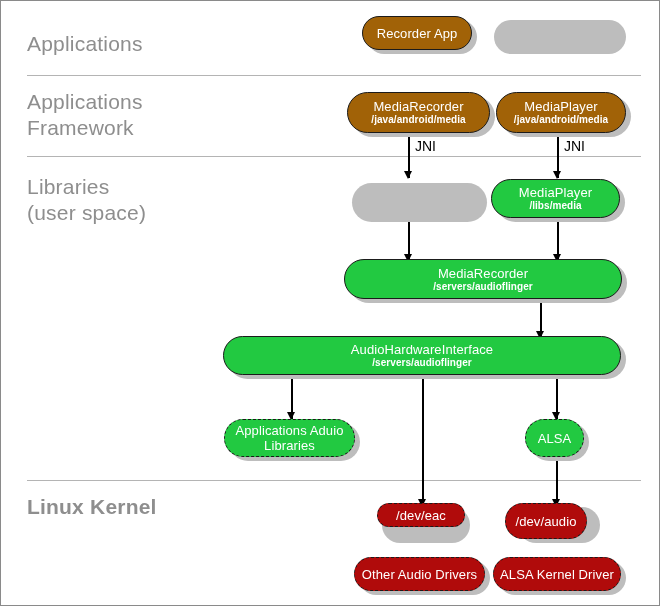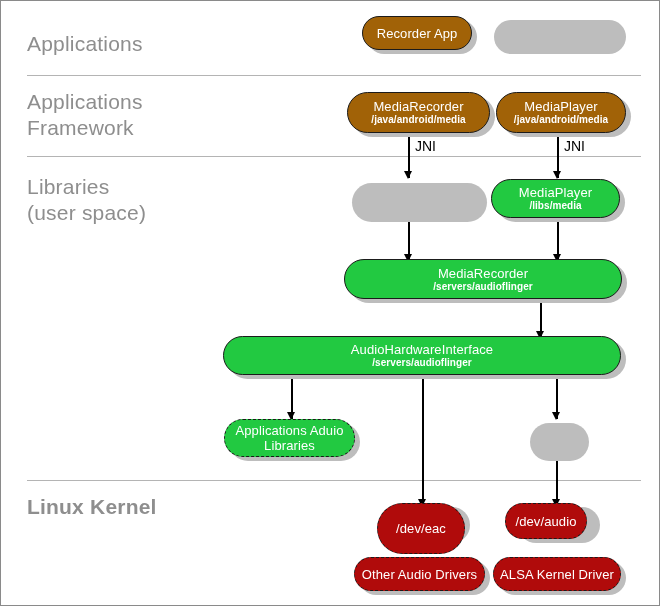--- a/index.html
+++ b/index.html
@@ -195,23 +195,26 @@
     <span class="sub">/servers/audioflinger</span>
   </div>
 
   <div class="shadow" style="left:228px; top:422px; width:131px; height:38px;"></div>
   <div class="node green dashed two-line" style="left:223px; top:418px; width:131px; height:38px;">
     <span class="title">Applications Aduio</span>
     <span class="title">Libraries</span>
   </div>
 
   <div class="shadow" style="left:529px; top:422px; width:59px; height:38px;"></div>
+  <div class="node green dashed" style="left:524px; top:418px; width:59px; height:38px;">
+    <span class="title">ALSA</span>
+  </div>
 
   <div class="shadow" style="left:381px; top:506px; width:88px; height:36px;"></div>
-  <div class="node red dashed" style="left:376px; top:502px; width:88px; height:51px;">
+  <div class="node red dashed" style="left:376px; top:502px; width:88px; height:24px;">
     <span class="title">/dev/eac</span>
   </div>
 
   <div class="shadow" style="left:517px; top:506px; width:82px; height:36px;"></div>
   <div class="node red dashed" style="left:504px; top:502px; width:82px; height:36px;">
     <span class="title">/dev/audio</span>
   </div>
 
   <div class="shadow" style="left:358px; top:560px; width:131px; height:34px;"></div>
   <div class="node red dashed" style="left:353px; top:556px; width:131px; height:34px;">

